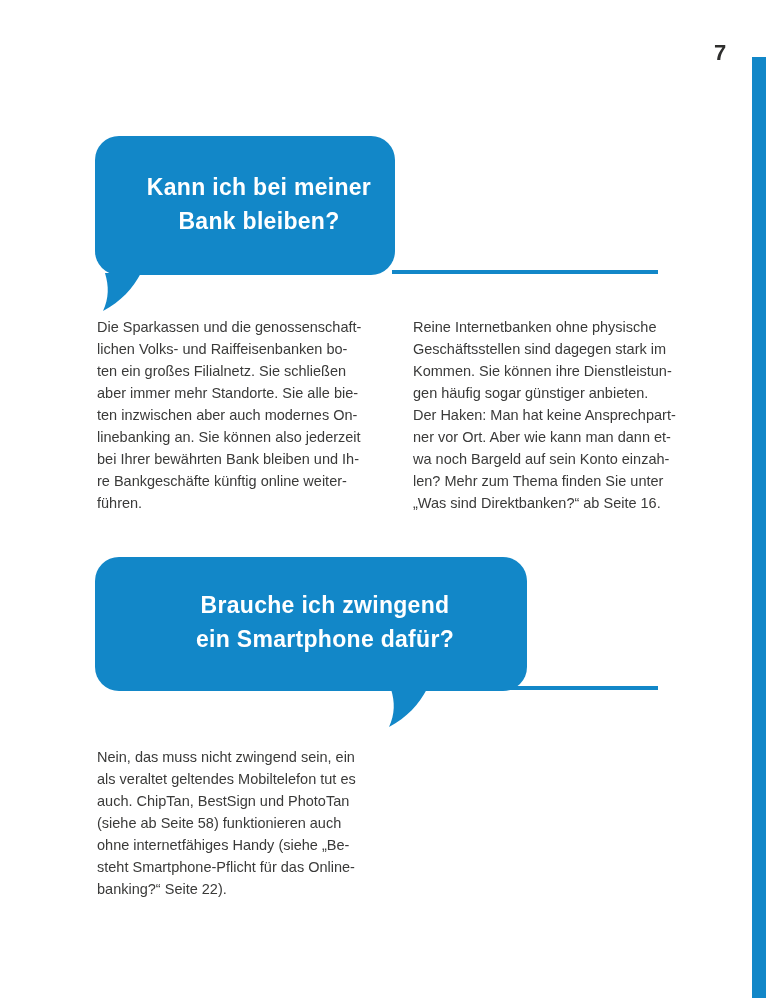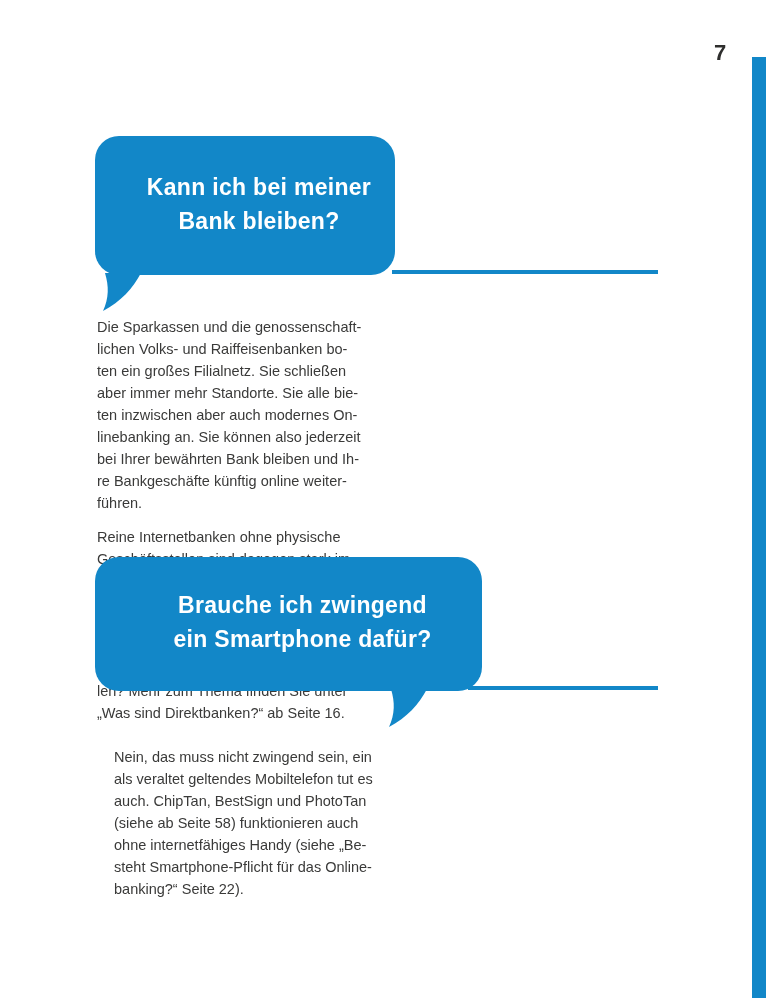--- a/index.html
+++ b/index.html
@@ -34,21 +34,21 @@
 
   .bubble {
     position: absolute;
     background: var(--accent, #1287c8);
     border-radius: 24px;
     display: flex;
     align-items: center;
     justify-content: center;
   }
   .bubble-q1 { left: 95px; top: 136px; width: 300px; height: 139px; }
-  .bubble-q2 { left: 95px; top: 557px; width: 387px; height: 134px; }
+  .bubble-q2 { left: 95px; top: 557px; width: 432px; height: 134px; }
 
   .bubble-heading {
     color: #ffffff;
     font-size: 23px;
     line-height: 34px;
     font-weight: 700;
     text-align: center;
     letter-spacing: 0.3px;
     white-space: pre-line;
     padding-bottom: 4px;
@@ -70,25 +70,24 @@
     position: absolute;
     height: 4px;
     background: var(--accent, #1287c8);
   }
   .rule-q1 { left: 392px; top: 270px; width: 266px; }
   .rule-q2 { left: 468px; top: 686px; width: 190px; }
 
   .cols {
     position: absolute;
     display: flex;
-    gap: 12px;
-    flex-direction: column;
+    gap: 24px;
   }
   .cols-q1 { left: 97px; top: 316px; }
-  .cols-q2 { left: 114px; top: 746px; }
+  .cols-q2 { left: 97px; top: 746px; }
 
   .col {
     width: 292px;
     font-size: 14.5px;
     line-height: 22px;
     color: var(--body-text, #3a3a39);
     white-space: pre-wrap;
   }
 </style>
 </head>

